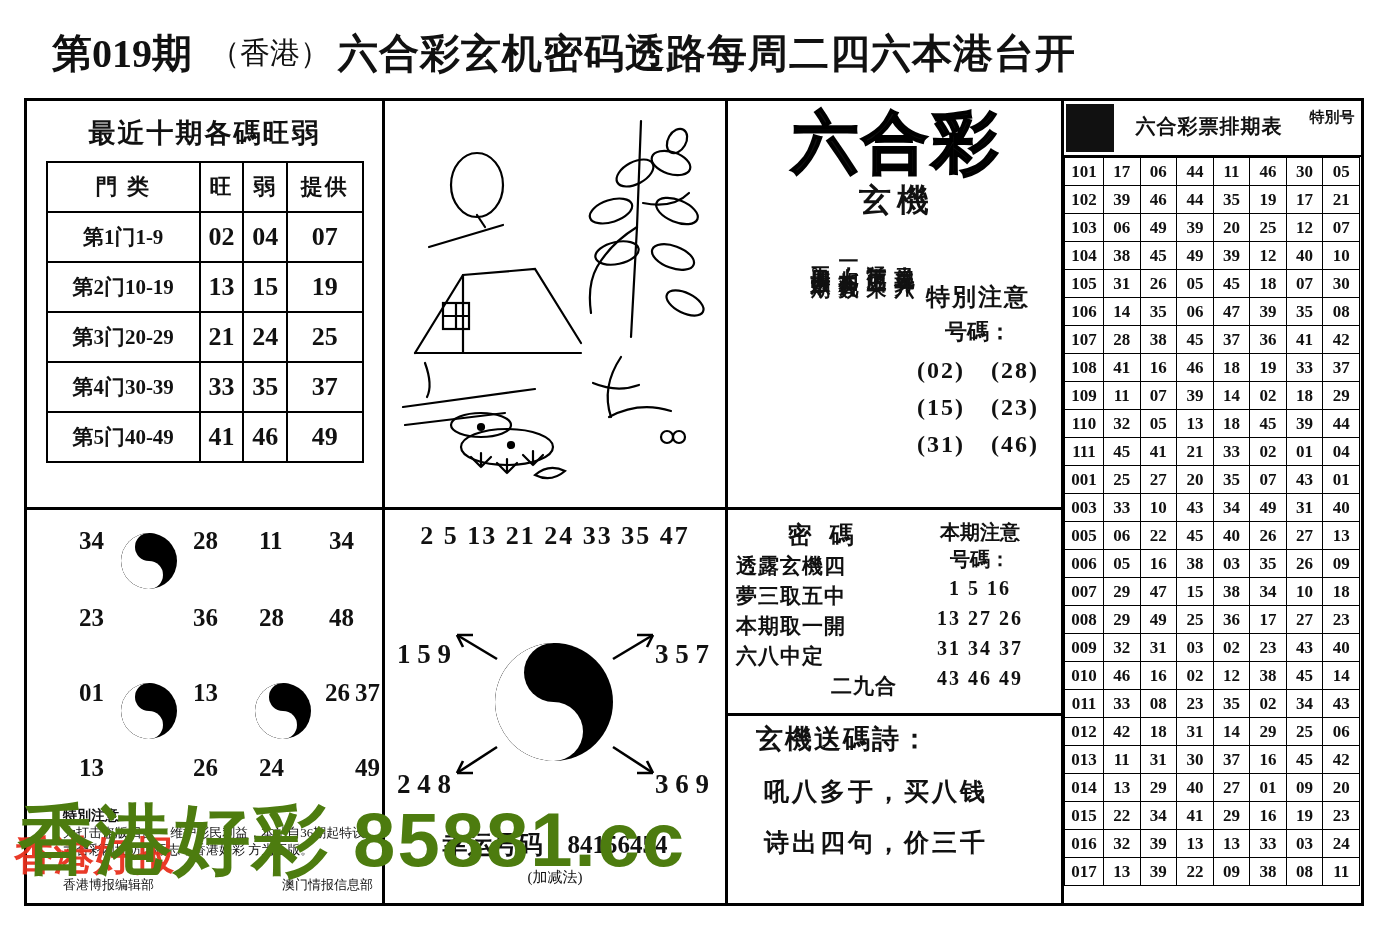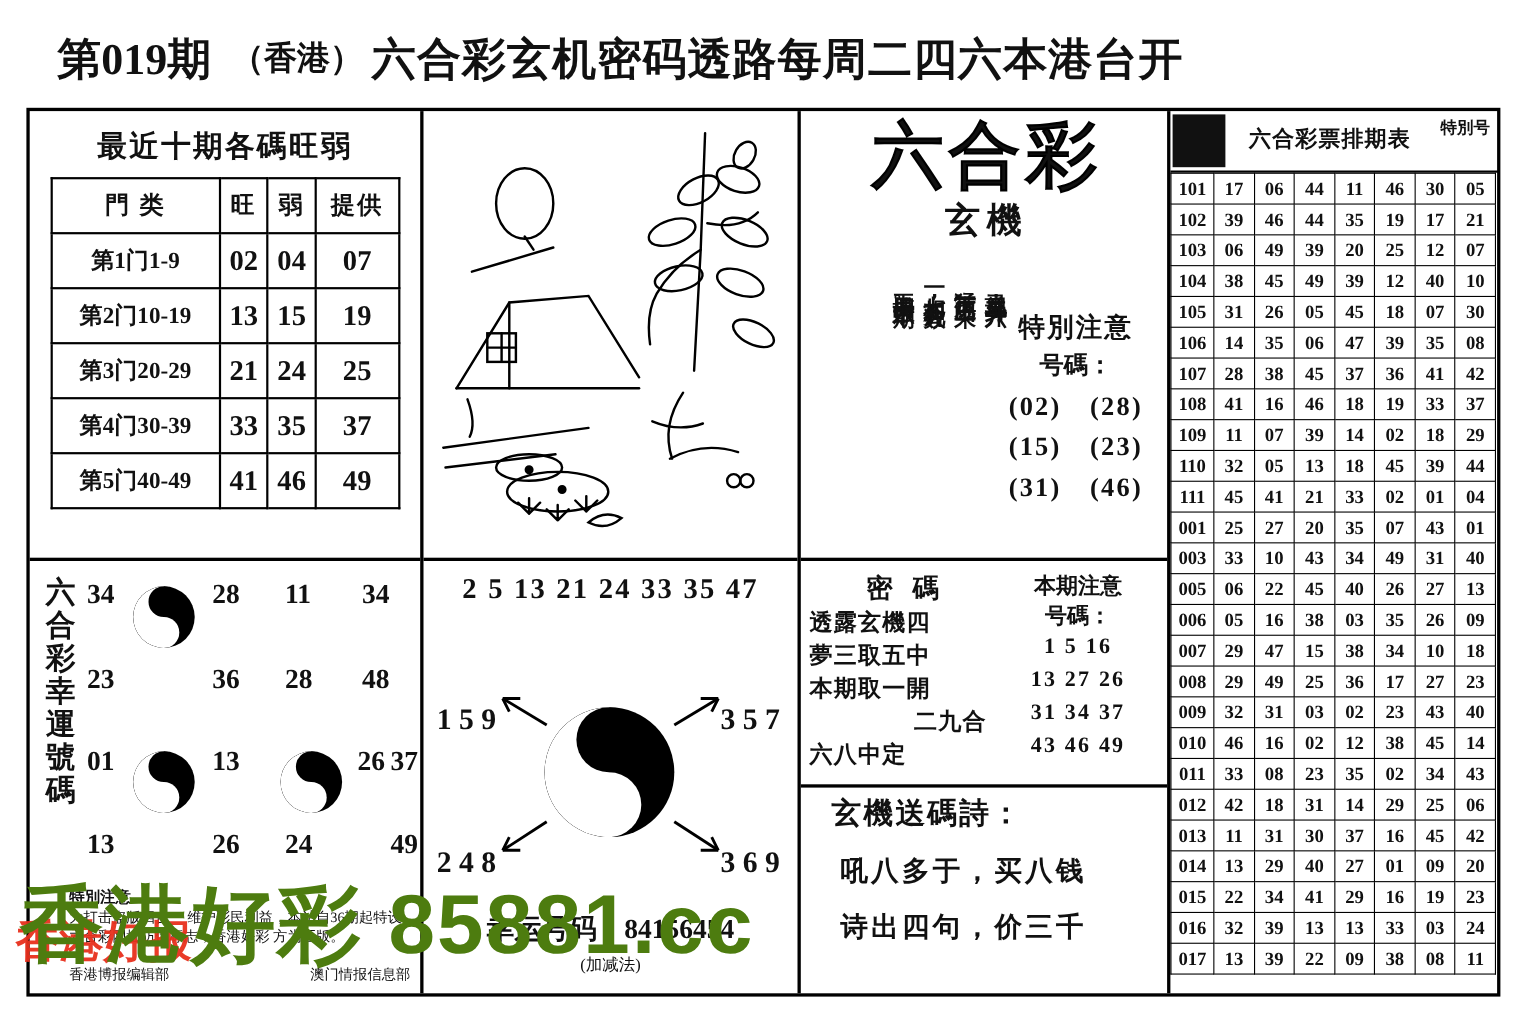--- a/index.html
+++ b/index.html
@@ -16,21 +16,21 @@
   
   .header{
     position:absolute;left:0;top:22px;width:1388px;height:62px;
     display:flex;align-items:center;
   }
   .header .issue{
     font-size:40px;font-weight:bold;margin-left:52px;letter-spacing:0px;
     font-family:"Liberation Serif", serif;
   }
   .header .region{
-    font-size:30px;font-weight:bold;margin-left:18px;
+    font-size:30px;font-weight:normal;margin-left:18px;
   }
   .header .title{
     font-size:40px;font-weight:bold;margin-left:8px;letter-spacing:1px;
   }
 
   
   .frame{
     position:absolute;left:24px;top:98px;width:1340px;height:808px;
     border:3px solid #000;box-sizing:border-box;
   }
@@ -115,21 +115,21 @@
   }
 
   
   .colC{position:absolute;left:701px;top:0;width:333px;height:100%;}
   .colC .hsep{position:absolute;left:0;width:100%;height:3px;background:#000;}
   .logoBig{
     position:absolute;left:14px;top:8px;width:310px;height:135px;
     text-align:center;
   }
   .logoBig .lw{
-    font-size:66px;font-weight:normal;letter-spacing:4px;line-height:68px;
+    font-size:66px;font-weight:bold;letter-spacing:4px;line-height:68px;
     -webkit-text-stroke:2px #000;
   }
   .logoBig .lsub{font-size:32px;font-weight:bold;letter-spacing:6px;margin-top:2px;}
 
   .vtextBlock{
     position:absolute;left:10px;top:150px;width:180px;height:250px;
     display:flex;flex-direction:row-reverse;justify-content:flex-start;
   }
   .vcol{
     writing-mode:vertical-rl;text-orientation:upright;
@@ -256,21 +256,20 @@
           <td class="num">41</td>
           <td class="num">46</td>
           <td class="num">49</td>
         </tr>
       </tbody>
         </table>
 
       <div class="hsep" style="top:406px;"></div>
 
       <div class="luckyWrap">
-        <div class="vlabel">六合彩幸運號碼</div>
         <div class="luckyGrid">
 
           <div class="lrow">
             <span class="lnum" style="left:0px;top:8px;">34</span>
             <span class="yy" style="left:42px;top:14px;">
                 <i class="yd1"></i>
                 <i class="yd2"></i>
               </span>
             <span class="lnum" style="left:114px;top:8px;">28</span>
             <span class="lnum" style="left:180px;top:8px;">11</span>
@@ -428,22 +427,22 @@
         </div>
       </div>
 
       <div class="hsep" style="top:406px;"></div>
 
       <div class="miMa">
         <div class="h">密  碼</div>
         <div class="l">透露玄機四</div>
         <div class="l">夢三取五中</div>
         <div class="l">本期取一開</div>
+        <div class="l">六八中定</div>
         <div class="l ind">二九合</div>
-        <div class="l">六八中定</div>
       </div>
 
       <div class="benQi">
         <div class="h">本期注意</div>
         <div class="h2">号碼：</div>
         <div class="row">1  5  16</div>
         <div class="row">13 27  26</div>
         <div class="row">31 34  37</div>
         <div class="row">43  46  49</div>
       </div>

